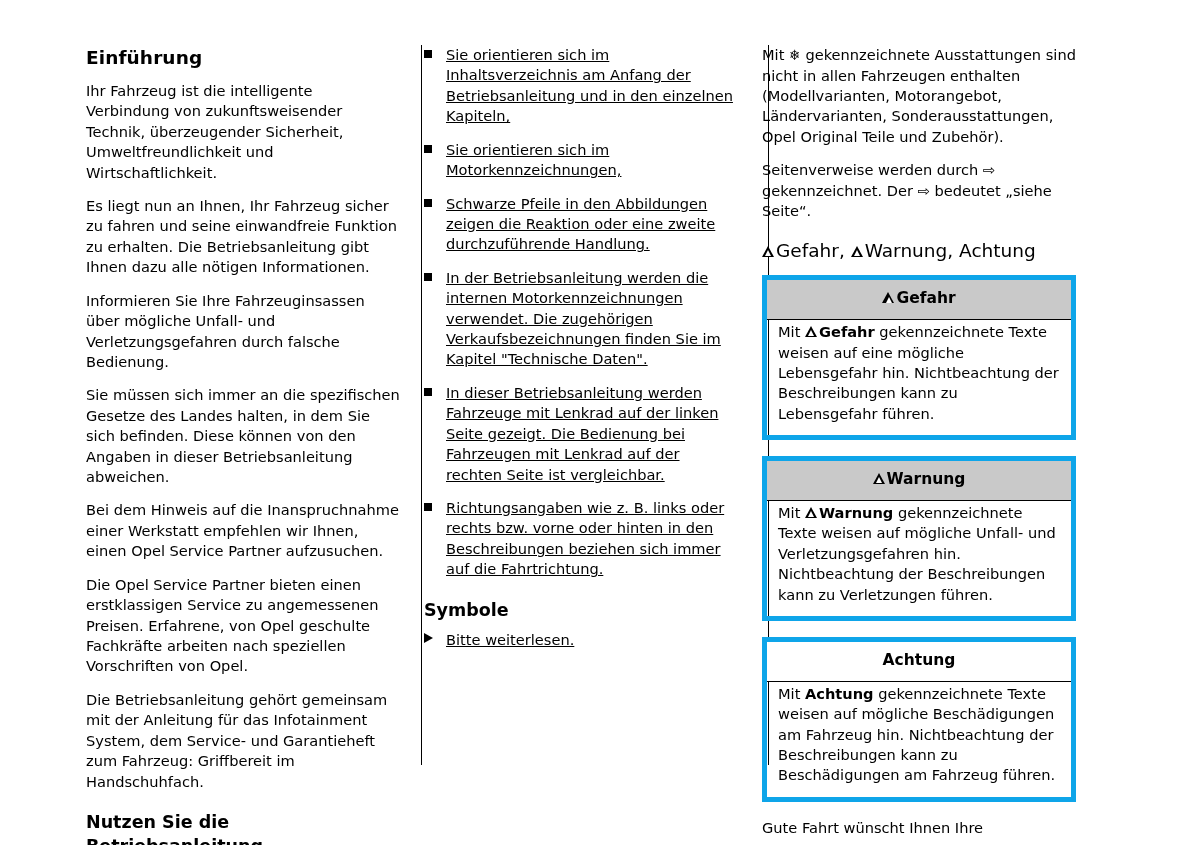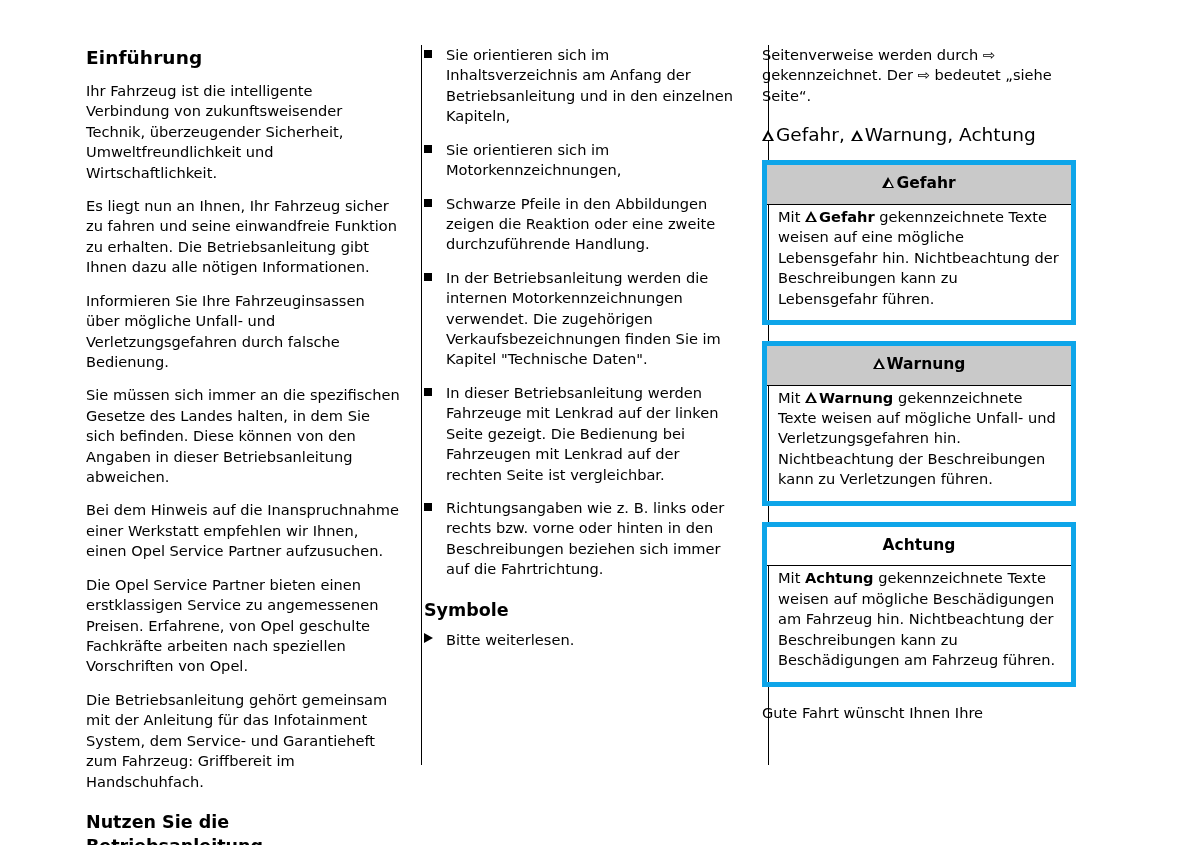--- a/index.html
+++ b/index.html
@@ -66,20 +66,21 @@
 
   ul.blist {
     list-style: none;
     margin: 0;
     padding: 0;
   }
   ul.blist li {
     position: relative;
     padding-left: 22px;
     margin-bottom: 13px;
+    text-decoration: underline;
   }
   ul.blist li:last-child { margin-bottom: 0; }
   ul.blist li .bullet {
     position: absolute;
     left: 0;
     top: 5px;
     width: 8px;
     height: 8px;
     background: #000;
   }
@@ -209,20 +210,21 @@
       <ul class="blist">
         <li>
           <span class="tri"></span>
           <span>Bitte weiterlesen.</span>
         </li>
       </ul>
     </div>
 
     <div class="col right">
 
+      <p class="para"><span>Mit </span><span class="snow">❄</span><span> gekennzeichnete Ausstattungen sind nicht in allen Fahrzeugen enthalten (Modellvarianten, Motorangebot, Ländervarianten, Sonderausstattungen, Opel Original Teile und Zubehör).</span></p>
 
       <p class="para"><span>Seitenverweise werden durch </span><span>⇨</span><span> gekennzeichnet. Der </span><span>⇨</span><span> bedeutet „siehe Seite“.</span></p>
 
       <h2 class="dangerhead"><span class="warn-tri"></span><span>Gefahr,</span> <span class="warn-tri"></span><span>Warnung, Achtung</span></h2>
 
       <div class="notice">
         <div class="nhead"><span class="warn-tri"></span><span>Gefahr</span></div>
         <div class="nbody"><span>Mit </span><span class="warn-tri"></span><span class="inline-b">Gefahr</span><span> gekennzeichnete Texte weisen auf eine mögliche Lebensgefahr hin. Nichtbeachtung der Beschreibungen kann zu Lebensgefahr führen.</span></div>
       </div>
 

